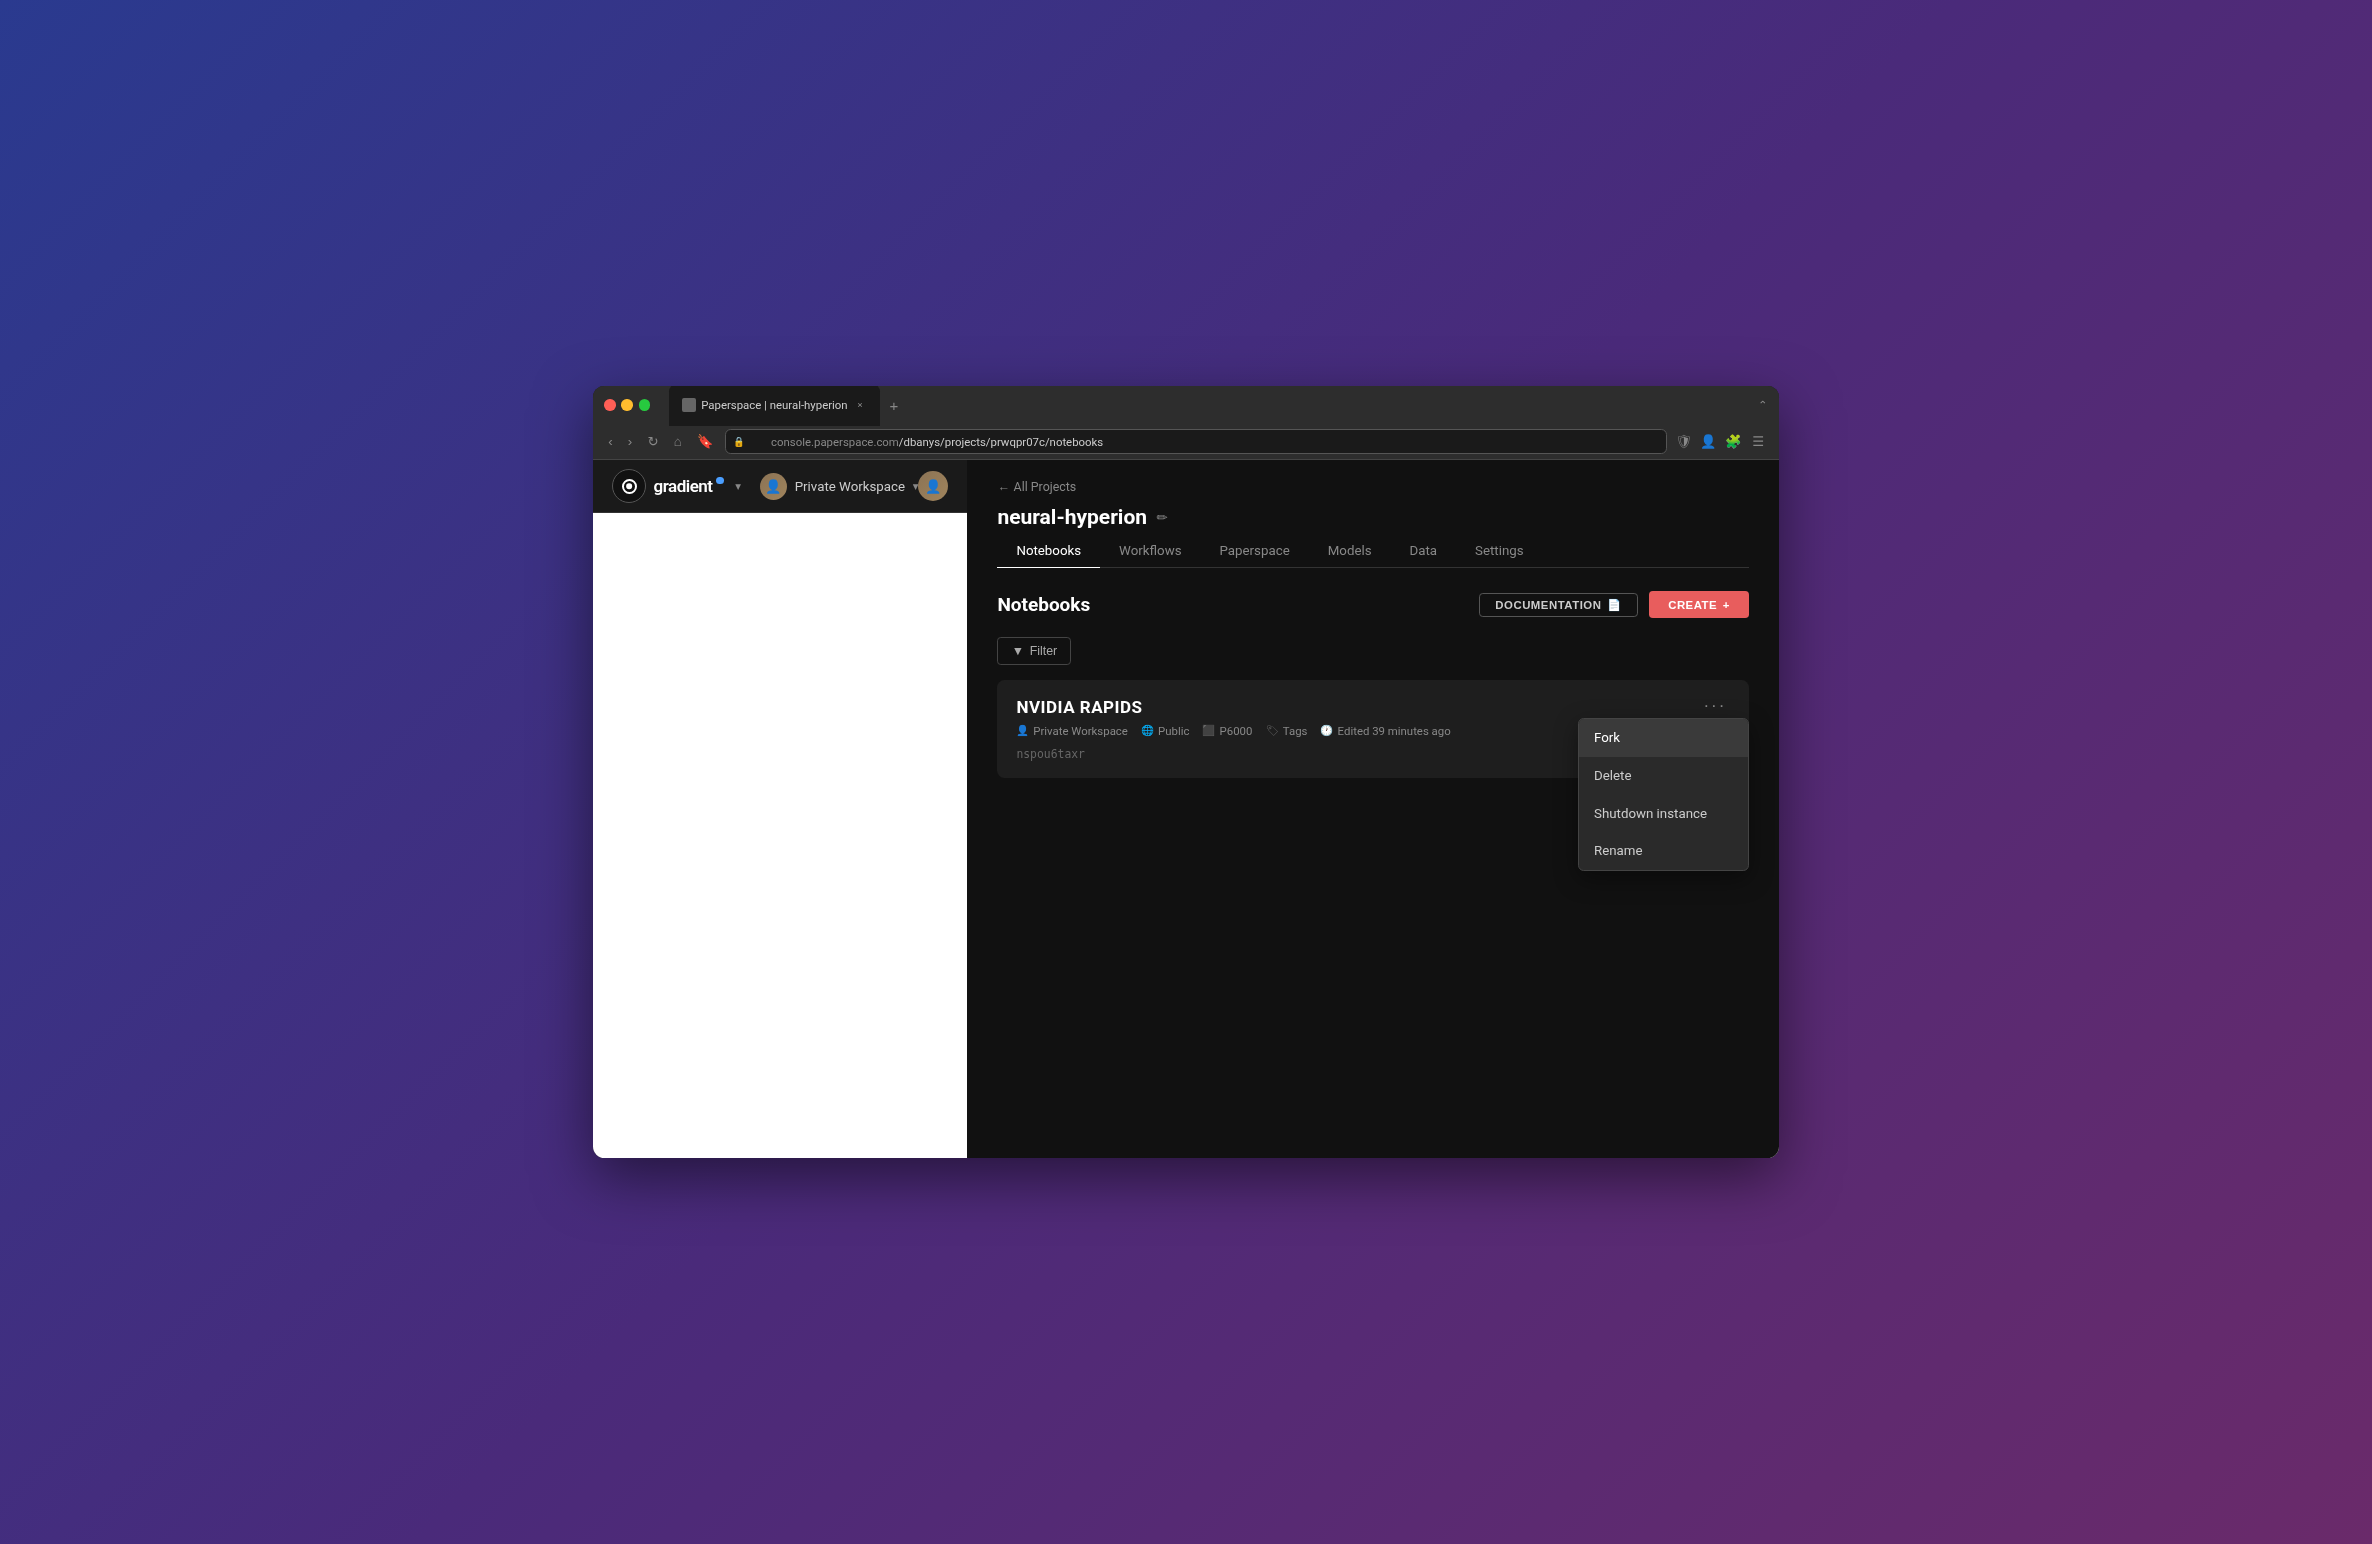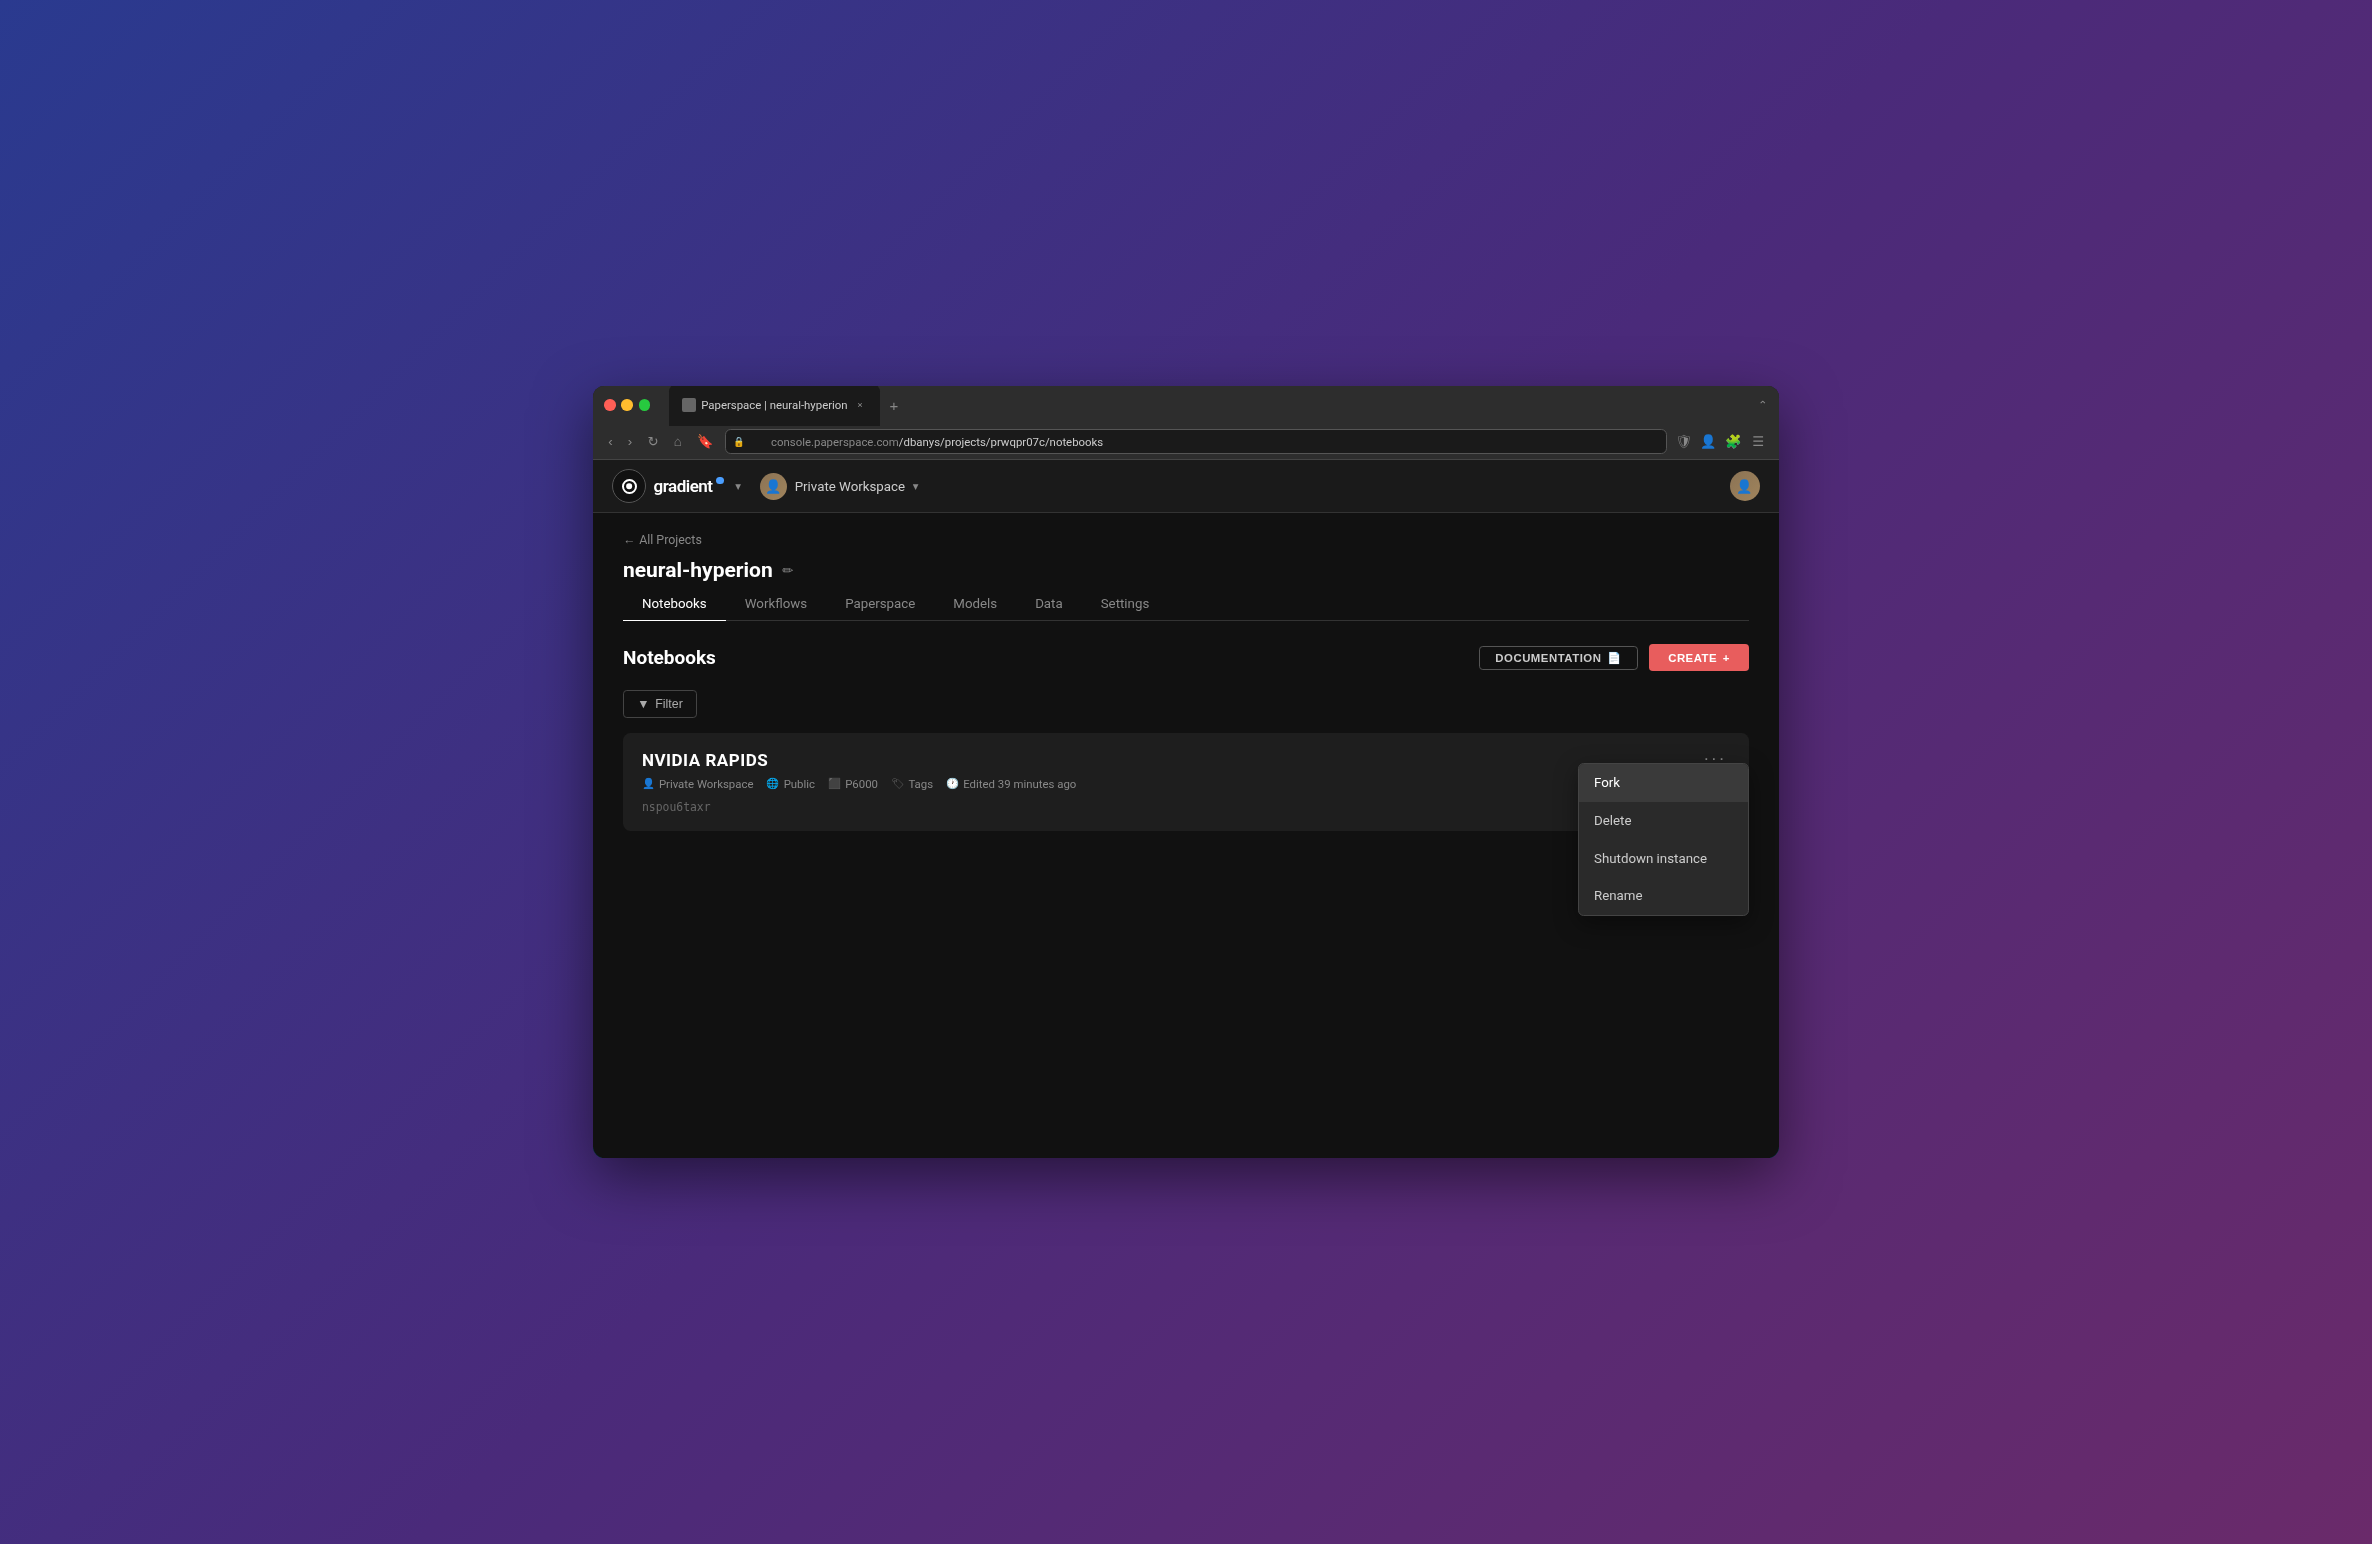--- a/index.html
+++ b/index.html
@@ -142,23 +142,22 @@
       display: flex;
       align-items: center;
       justify-content: center;
       color: #888;
       font-size: 13.3px;
       cursor: pointer;
     }
     
     .app-content {
       flex: 1;
-      background: #0369a1;
-      display: flex;
-      flex-direction: column;
+      background: #ffffff;
+      display: flex;
       overflow: hidden;
     }
     .app-header {
       background: #1a1a1a;
       height: 53px;
       display: flex;
       align-items: center;
       padding: 0 19px;
       border-bottom: 1px solid #333;
       flex-shrink: 0;
@@ -422,21 +421,21 @@
       font-size: 17px;
       cursor: pointer;
       padding: 0 3.8px;
       letter-spacing: 1.9px;
       line-height: 1;
     }
     
     .context-menu {
       position: absolute;
       right: 0;
-      top: 30px;
+      top: 38px;
       background: #2a2a2a;
       border-radius: 5.7px;
       box-shadow: 0 7.6px 23px rgba(0,0,0,0.4);
       min-width: 171px;
       overflow: hidden;
       z-index: 100;
       border: 1px solid #444;
     }
     .context-menu-item {
       padding: 11.4px 15px;

